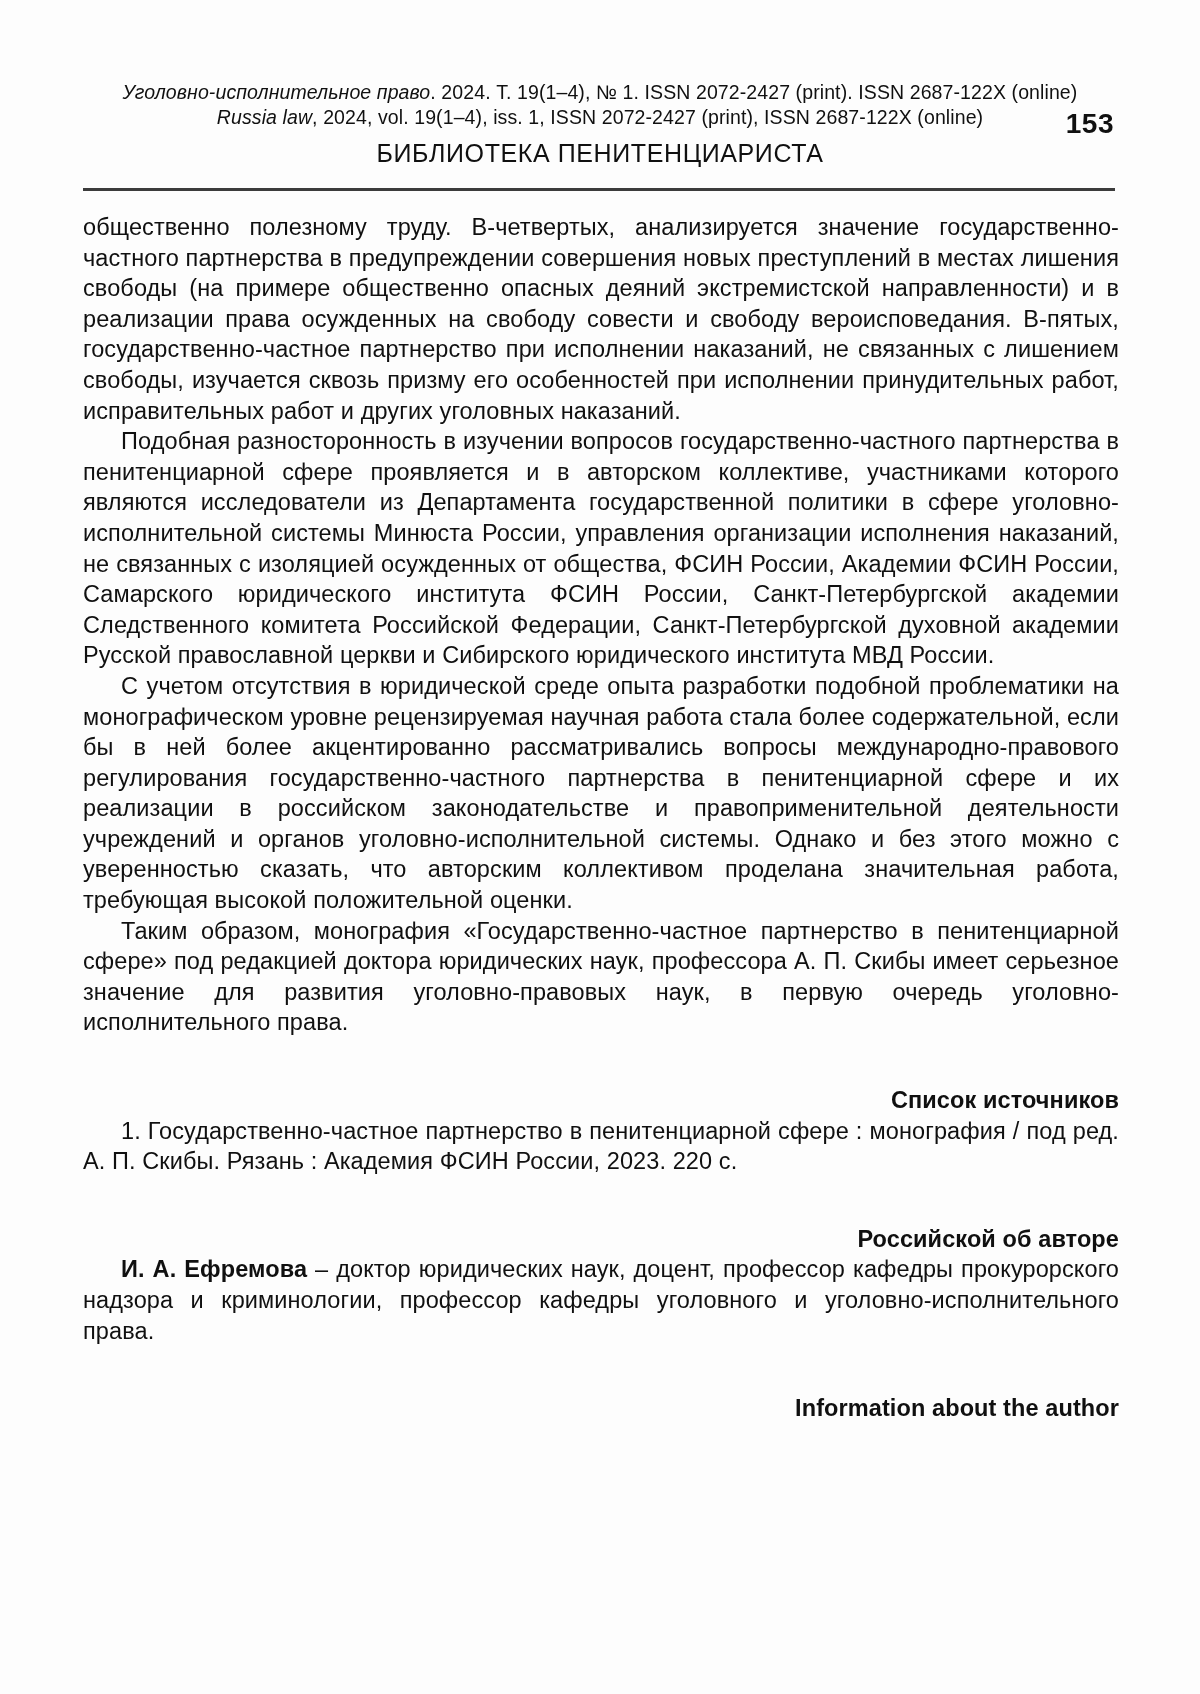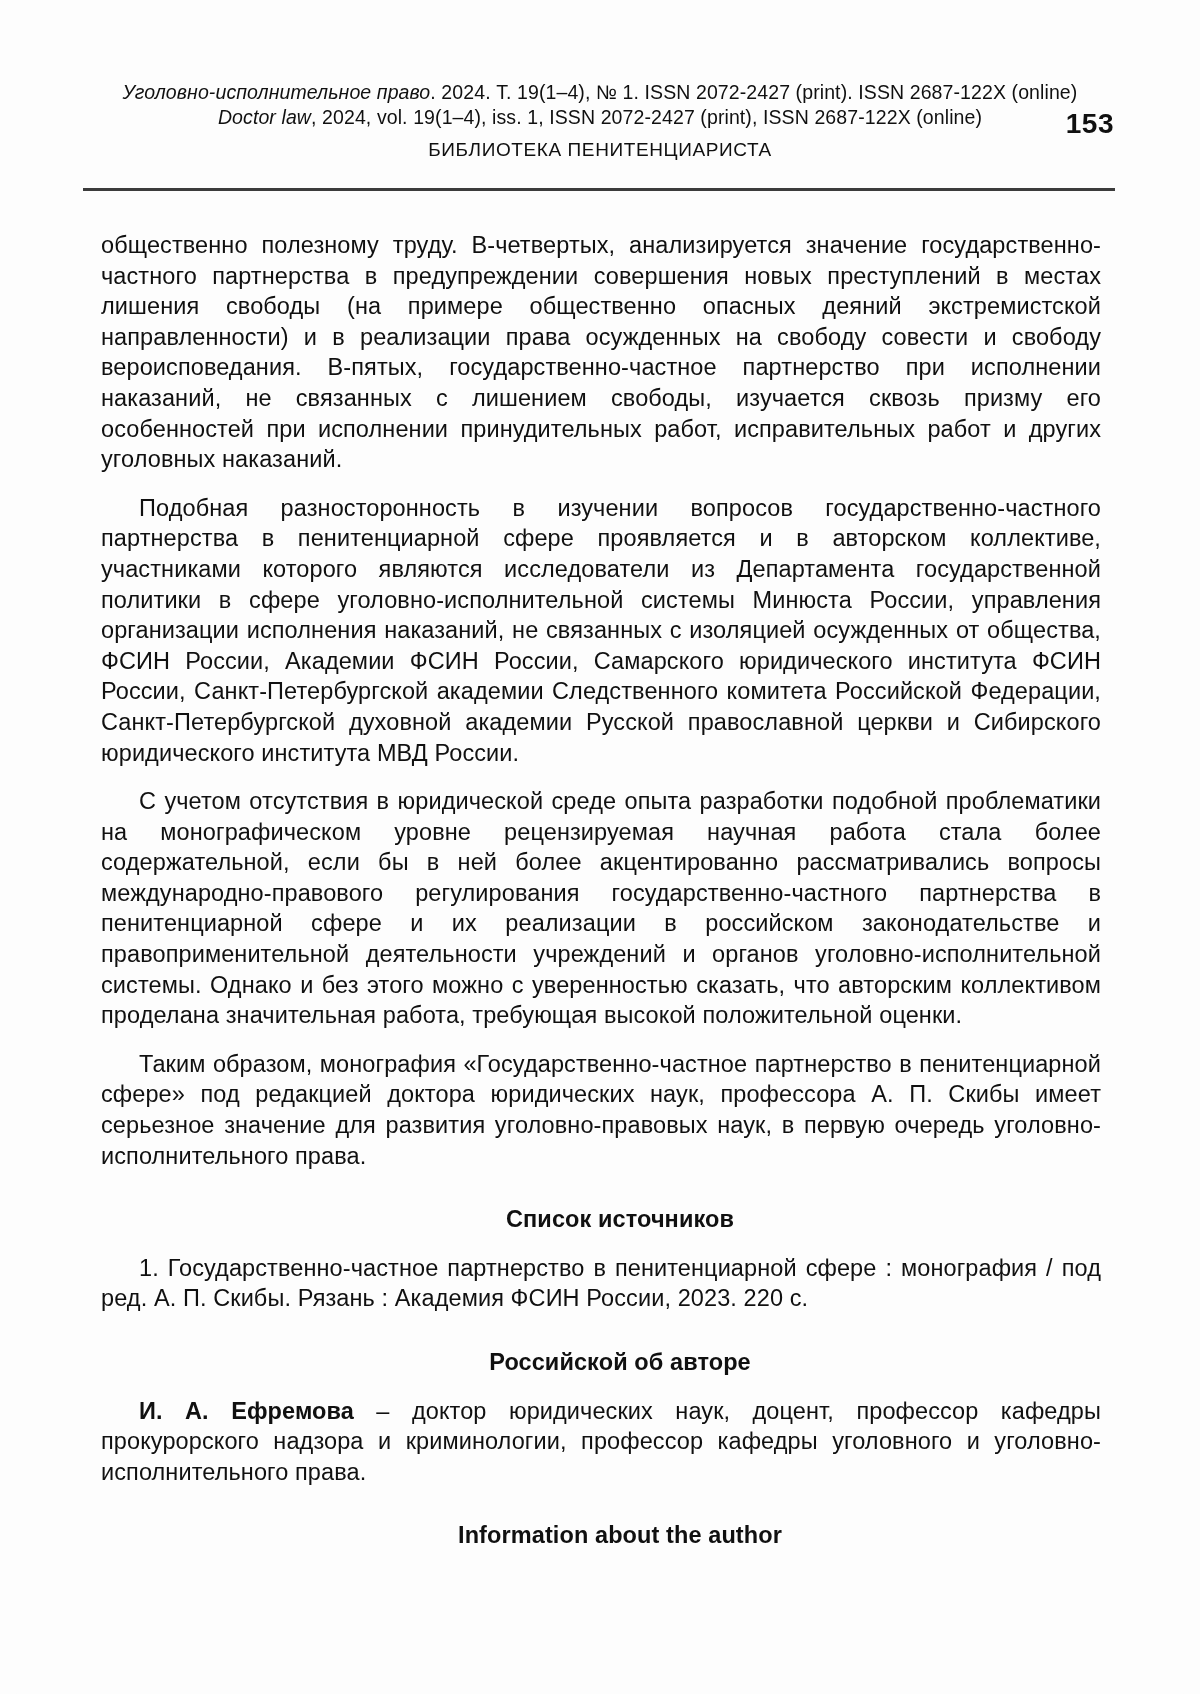--- a/index.html
+++ b/index.html
@@ -43,21 +43,21 @@
     font-weight: 700;
     letter-spacing: 0.5px;
     margin-left: 45px;
   }
   .section-title {
     position: absolute;
     top: 139px;
     left: 82px;
     width: 1036px;
     text-align: center;
-    font-size: 19px;
+    font-size: 25px;
     letter-spacing: 0.6px;
     font-weight: 400;
   }
   .header-rule {
     position: absolute;
     top: 188px;
     left: 83px;
     width: 1032px;
     height: 3px;
     background: var(--rule);
@@ -66,41 +66,41 @@
   .content {
     position: absolute;
     top: 212px;
     left: 83px;
     width: 1036px;
     font-size: 23.5px;
     line-height: 30.6px;
     text-align: justify;
     letter-spacing: 0.1px;
   }
-  .para { margin: 18px; }
+  .para { margin: 0; }
   .para.indent { text-indent: 38px; }
   .subheading {
     font-size: 23.5px;
     line-height: 30.6px;
     font-weight: 700;
     text-indent: 38px;
-    margin-top: 33px;
-    text-align: center;
+    margin-top: 47px;
+    text-align: right;
   }
   .run-italic { font-style: italic; }
   .run-bold { font-weight: 700; }
 </style>
 </head>
 <body>
 
 <div class="page">
 
   <div class="running-title">
     <div class="rt-line"><span class="run-italic">Уголовно-исполнительное право</span><span>. 2024. Т. 19(1–4), № 1. ISSN 2072-2427 (print). ISSN 2687-122X (online)</span></div>
-    <div class="rt-line"><span class="run-italic">Doctor law</span><span>, 2024, vol. 19(1–4), iss. 1, ISSN 2072-2427 (print), ISSN 2687-122X (online)</span></div>
+    <div class="rt-line"><span class="run-italic">Russia law</span><span>, 2024, vol. 19(1–4), iss. 1, ISSN 2072-2427 (print), ISSN 2687-122X (online)</span></div>
   </div>
 
   <div class="page-number">153</div>
 
   <div class="section-title">БИБЛИОТЕКА ПЕНИТЕНЦИАРИСТА</div>
 
   <div class="header-rule"></div>
 
   <main class="content">
     <p class="para"><span>общественно полезному труду. В-четвертых, анализируется значение государственно-частного партнерства в предупреждении совершения новых преступлений в местах лишения свободы (на примере общественно опасных деяний экстремистской направленности) и в реализации права осужденных на свободу совести и свободу вероисповедания. В-пятых, государственно-частное партнерство при исполнении наказаний, не связанных с лишением свободы, изучается сквозь призму его особенностей при исполнении принудительных работ, исправительных работ и других уголовных наказаний.</span></p>

